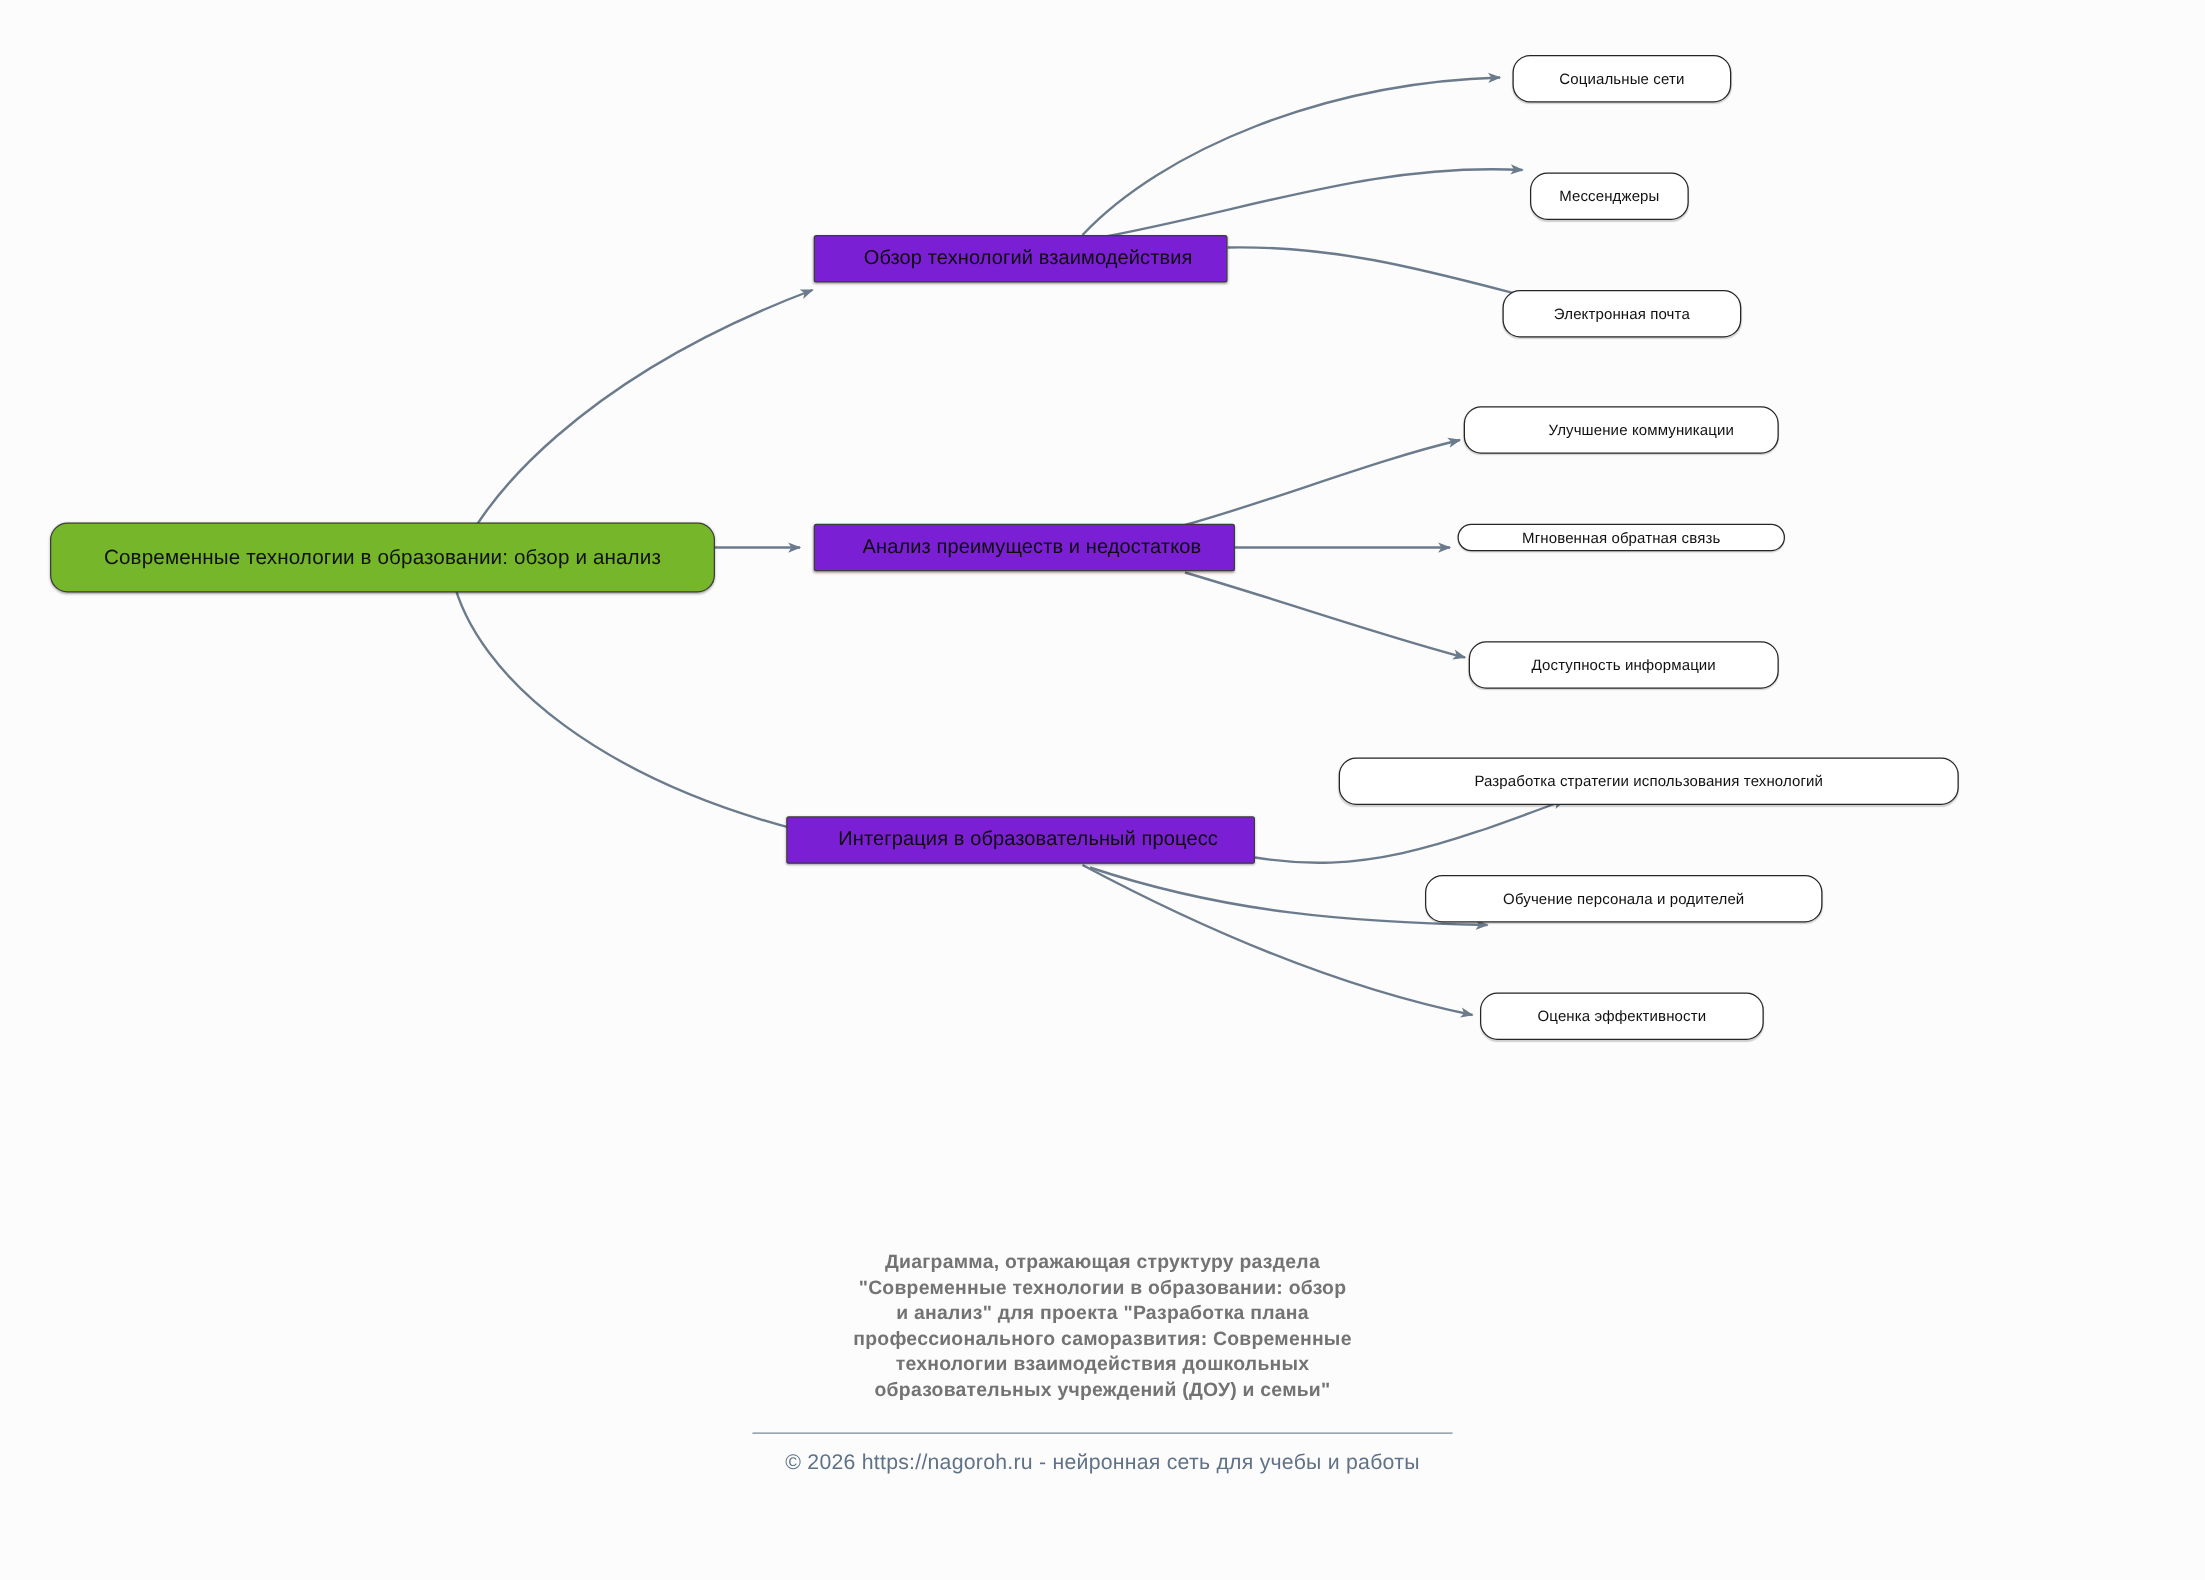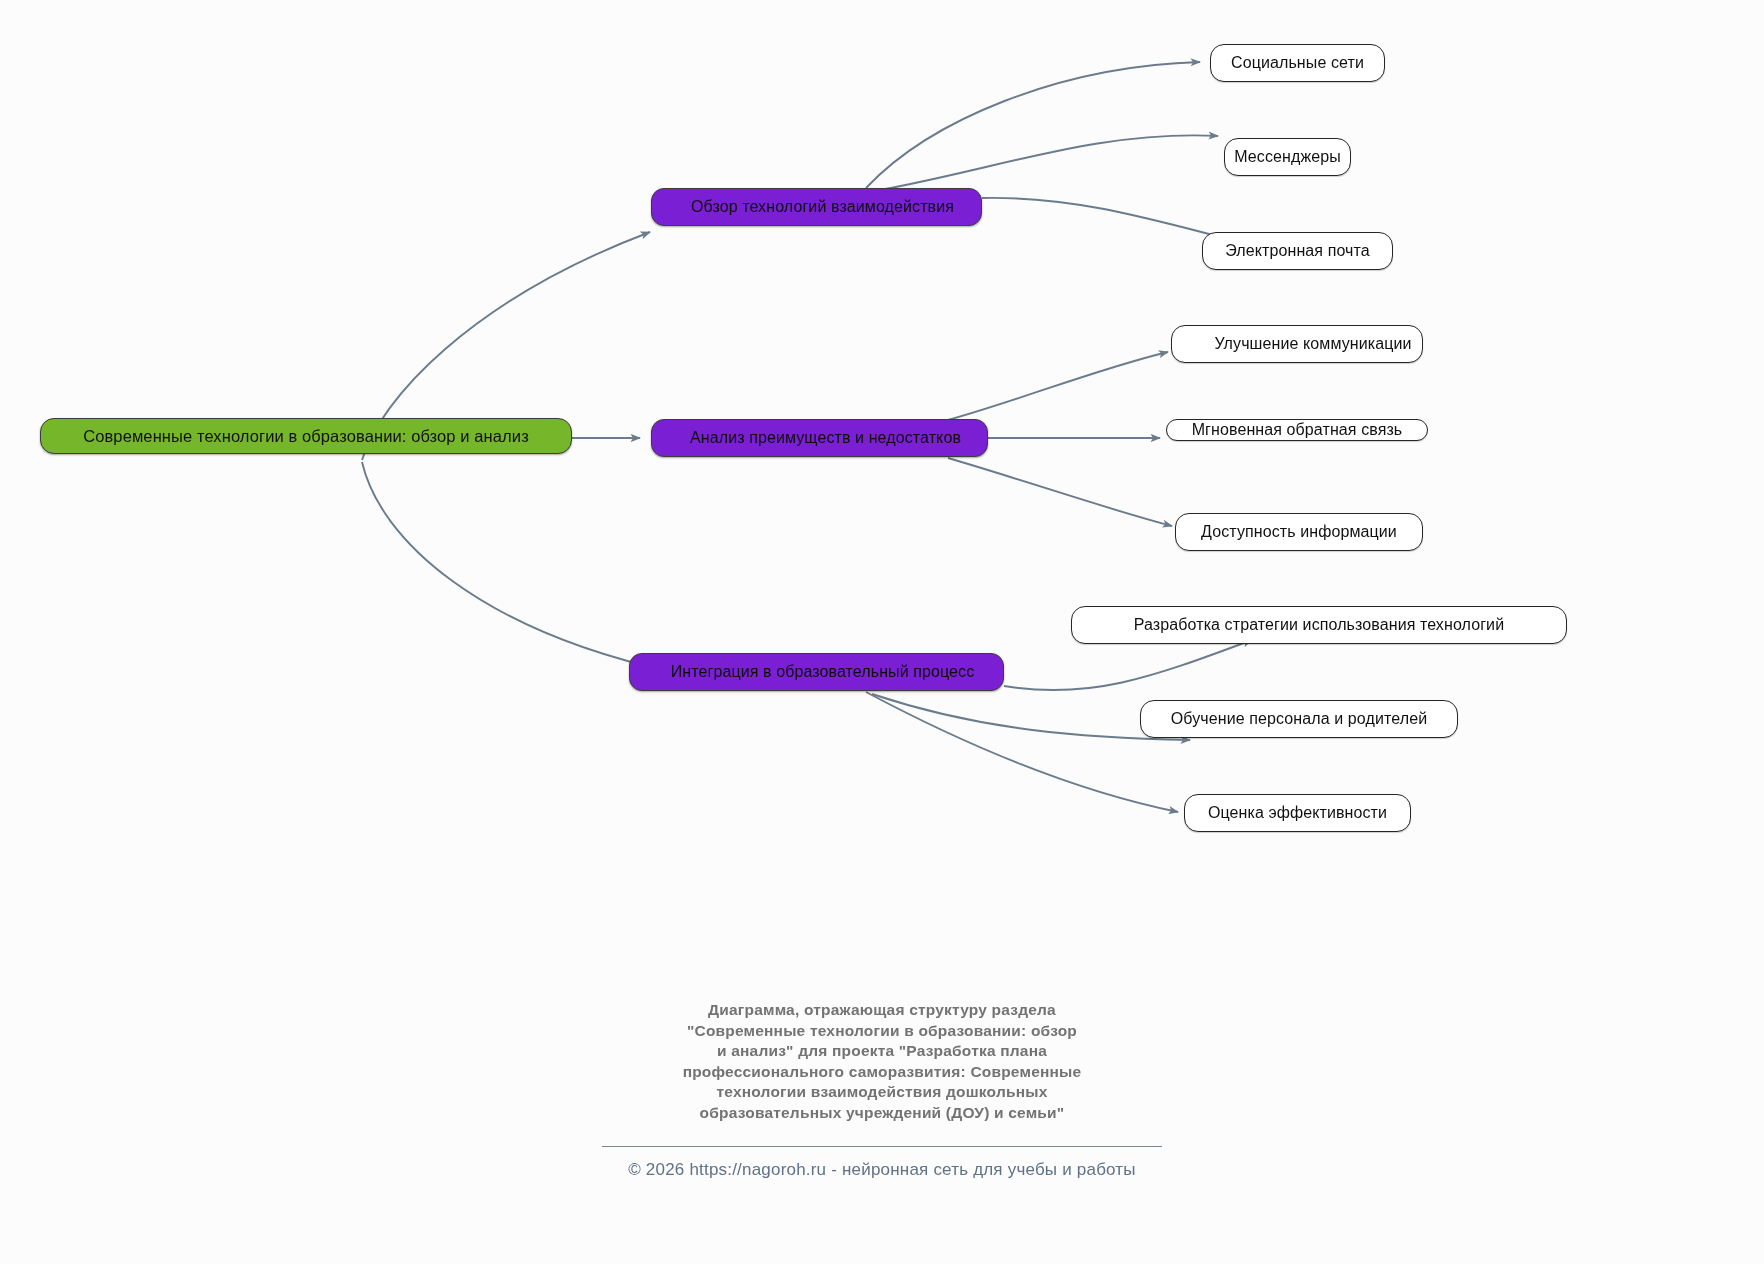--- a/index.html
+++ b/index.html
@@ -26,31 +26,31 @@
   .node-root{
     background:#76b62b;
     border:1.6px solid #3c3c3c;
     border-radius:14px;
     font-size:16.5px;
     box-shadow:0 1px 2px rgba(0,0,0,.35);
   }
   .node-branch{
     background:#7b1fd4;
     border:1.6px solid #3c3c3c;
-    border-radius:13px;
+    border-radius:2px;
     color:#0d0d0d;
     font-size:16px;
     box-shadow:0 1px 2px rgba(0,0,0,.35);
     padding-left:12px;
   }
   .node-leaf{
     background:#ffffff;
     border:1.8px solid #262626;
     border-radius:14px;
-    font-size:16px;
+    font-size:12px;
     box-shadow:0 1px 1px rgba(0,0,0,.18);
   }
 
   .caption{
     position:absolute;
     left:0;right:0;
     top:1000px;
     text-align:center;
     color:#737373;
     font-size:15.5px;
@@ -102,21 +102,21 @@
       <path d="M948,420 C1020,400 1100,368 1168,352"></path>
       <path d="M988,438 L1160,438"></path>
       <path d="M948,458 C1030,482 1110,510 1172,526"></path>
 
       <path d="M1004,686 C1090,700 1150,678 1252,640"></path>
       <path d="M872,694 C980,730 1080,738 1190,740"></path>
       <path d="M866,692 C960,742 1070,790 1178,812"></path>
     </g>
   </svg>
 
-  <div class="node node-root" style="left:40px;top:418px;width:532px;height:36px;">Современные технологии в образовании: обзор и анализ</div>
+  <div class="node node-root" style="left:40px;top:418px;width:532px;height:56px;">Современные технологии в образовании: обзор и анализ</div>
 
   <div class="node node-branch" style="left:651px;top:188px;width:331px;height:38px;">Обзор технологий взаимодействия</div>
   <div class="node node-leaf" style="left:1210px;top:44px;width:175px;height:38px;">Социальные сети</div>
   <div class="node node-leaf" style="left:1224px;top:138px;width:127px;height:38px;">Мессенджеры</div>
   <div class="node node-leaf" style="left:1202px;top:232px;width:191px;height:38px;">Электронная почта</div>
 
   <div class="node node-branch" style="left:651px;top:419px;width:337px;height:38px;">Анализ преимуществ и недостатков</div>
   <div class="node node-leaf" style="left:1171px;top:325px;width:252px;height:38px;padding-left:32px;">Улучшение коммуникации</div>
   <div class="node node-leaf" style="left:1166px;top:419px;width:262px;height:22px;">Мгновенная обратная связь</div>
   <div class="node node-leaf" style="left:1175px;top:513px;width:248px;height:38px;">Доступность информации</div>

